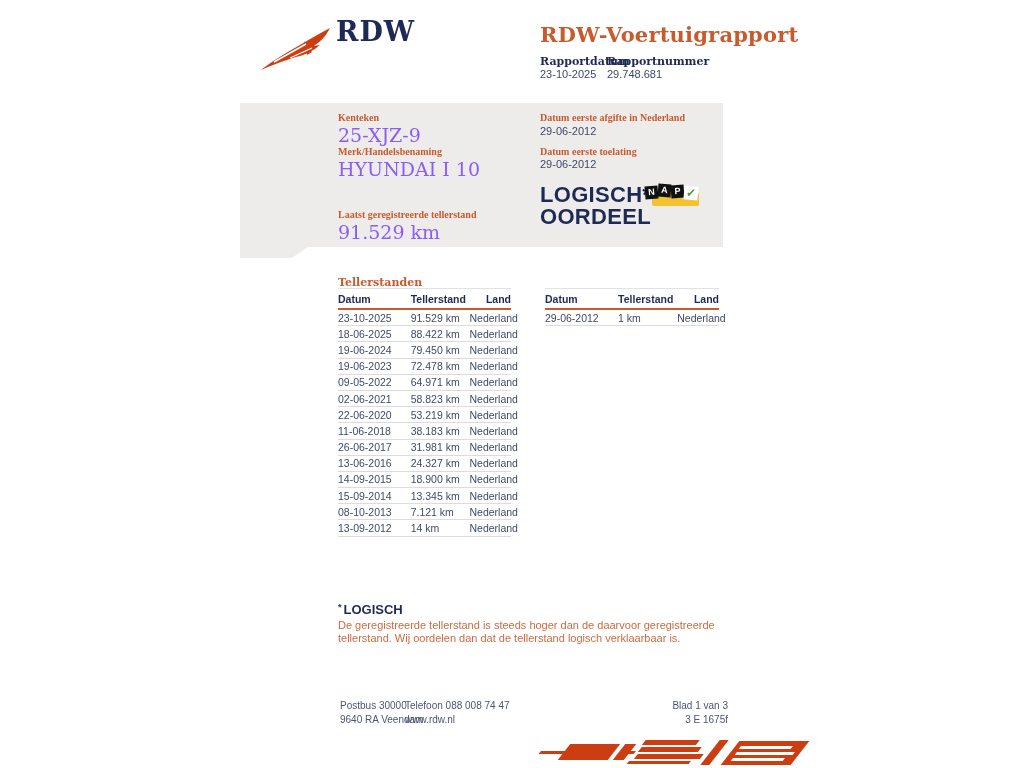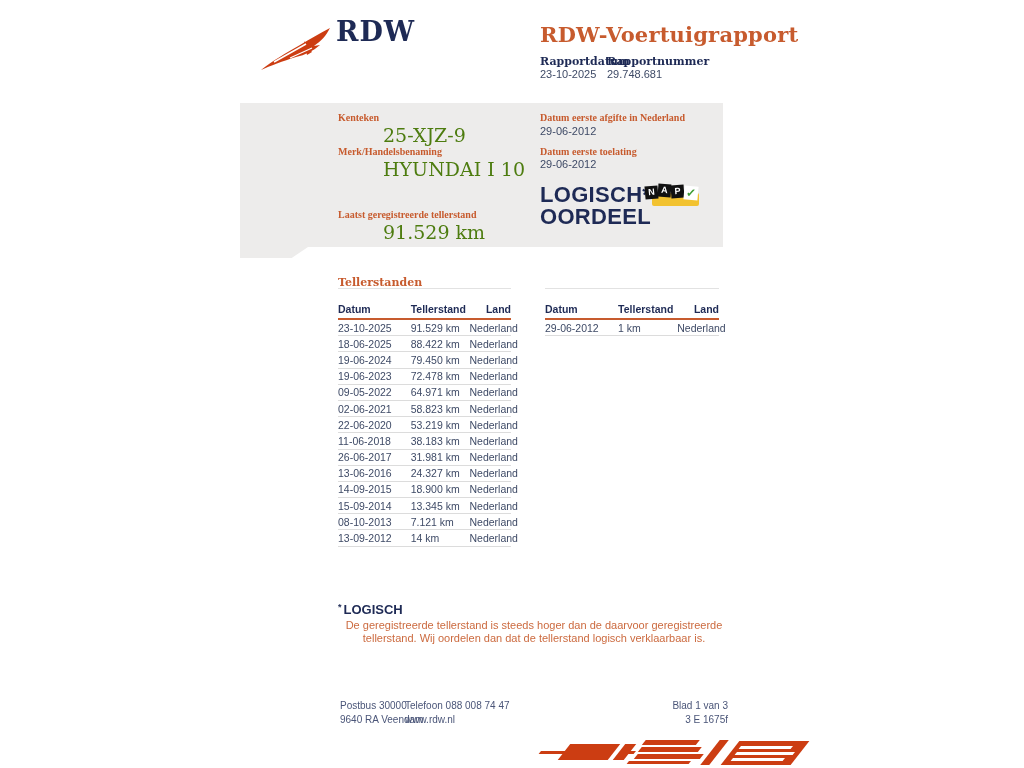--- a/index.html
+++ b/index.html
@@ -12,46 +12,46 @@
                 color:#1e2a55;letter-spacing:1px;}
   .report-title{font-family:"DejaVu Serif",serif;font-size:21px;font-weight:bold;
                 color:#c75b2e;letter-spacing:.2px;}
   .meta-label{font-family:"DejaVu Serif",serif;font-size:11px;font-weight:bold;color:#1e2a55;}
   .meta-value{font-size:11px;color:#3e4a66;}
 
   
   .hero{background:#edeceb;}
   .hero-tab{background:#edeceb;clip-path:polygon(0 0,100% 0,76% 100%,0 100%);}
   .field-label{font-family:Liberation Serif, serif;font-size:10px;font-weight:bold;color:#c75b2e;}
-  .field-big{font-family:"DejaVu Serif",serif;font-size:19px;color:#4d7c0f;margin-left:45px;}
+  .field-big{font-family:"DejaVu Serif",serif;font-size:19px;color:#8b5cf6;}
   .field-value{font-size:11px;color:#3e4a66;}
   .oordeel{font-size:22px;font-weight:bold;color:#1e2a55;line-height:22px;letter-spacing:.3px;}
 
   
   .nap{width:56px;height:27px;}
   .nap-bar{position:absolute;left:7px;top:10px;width:47px;height:13px;background:#f2c230;border-radius:2px;}
   .nap-sq{position:absolute;width:13px;height:13px;background:#111111;color:#fff;
           font-size:9px;font-weight:bold;text-align:center;line-height:13px;}
   .nap-check{position:absolute;width:14px;height:14px;background:#ffffff;color:#3e9c35;
              font-size:12px;font-weight:bold;text-align:center;line-height:14px;}
 
   
   .section-title{font-family:"DejaVu Serif",serif;font-size:11px;font-weight:bold;color:#c75b2e;}
   table.teller{border-collapse:collapse;table-layout:fixed;font-size:10.5px;color:#3e4a66;}
   table.teller th{font-size:10.5px;font-weight:bold;color:#1e2a55;text-align:left;
                   border-top:1px solid #e2e2e2;border-bottom:2px solid #c75b2e;
-                  padding:14px 0 3px 0;}
+                  padding:4px 0 3px 0;}
   table.teller td{border-bottom:1px solid #dcdcdc;padding:1.6px 0;white-space:nowrap;}
   table.teller th:nth-child(2),table.teller td:nth-child(2){text-align:left;}
   table.teller th:nth-child(3),table.teller td:nth-child(3){text-align:right;}
 
   
   .footnote-title{font-size:13px;font-weight:bold;color:#1e2a55;}
   .footnote-marker{font-size:9px;vertical-align:4px;margin-right:2px;}
-  .footnote-text{font-size:11px;line-height:13px;color:#cc6b40;text-align:center;}
+  .footnote-text{font-size:11px;line-height:13px;color:#cc6b40;}
 
   
   .footer-text{font-size:10px;color:#4a5578;line-height:14px;}
 
   
   .swoosh-piece{position:absolute;background:#cc3d12;transform:skewX(-38deg);}
   .swoosh-white{position:absolute;background:#ffffff;transform:skewX(-38deg);}
 </style>
 </head>
 <body>

